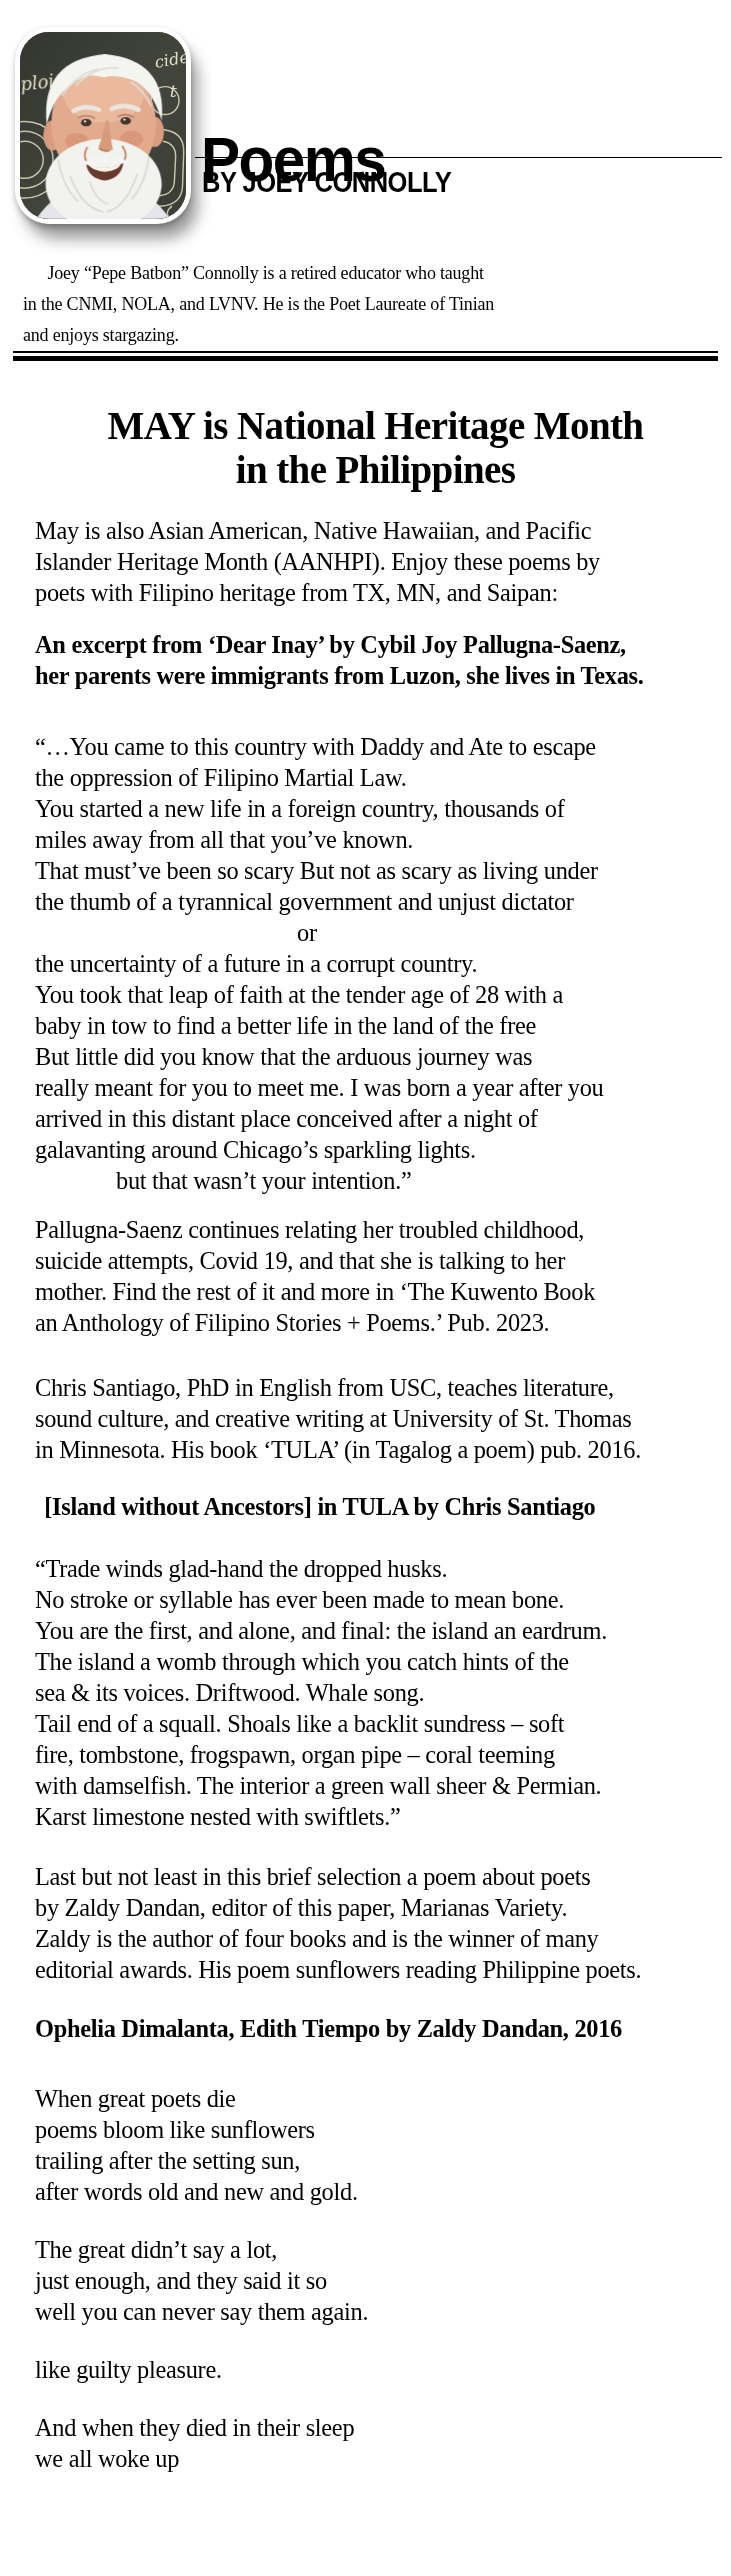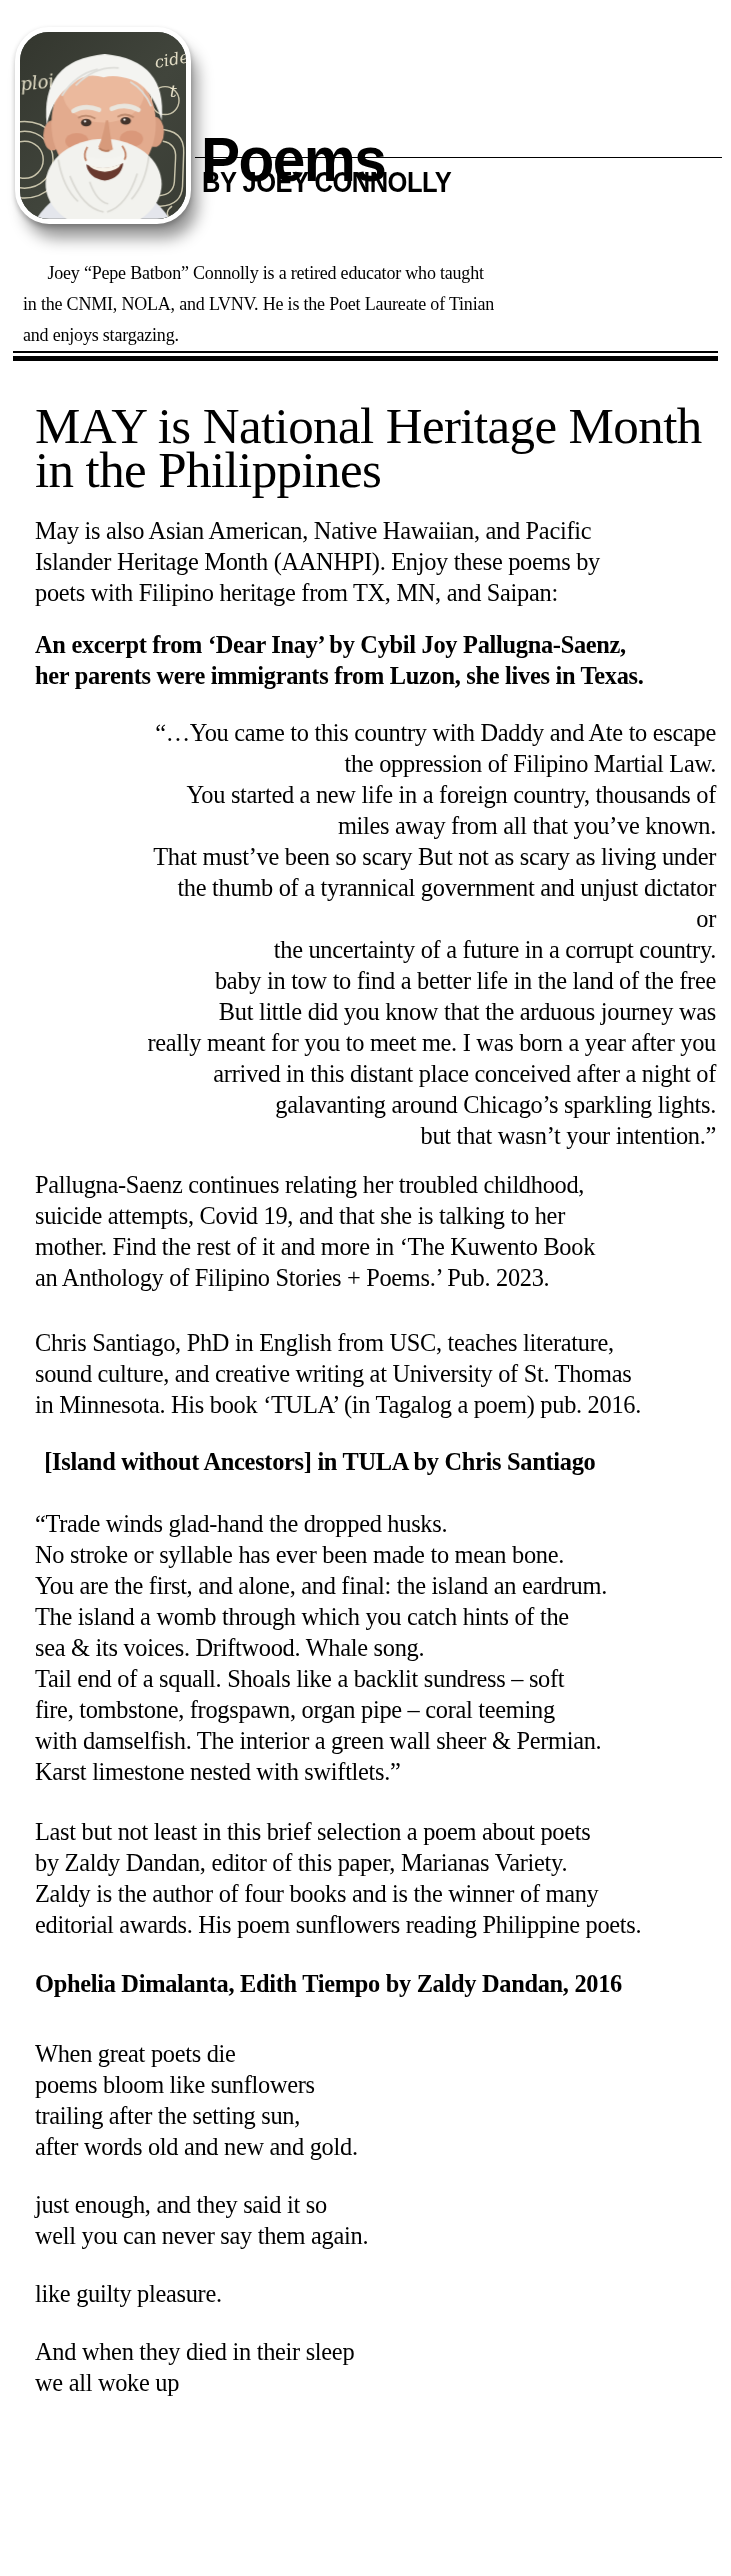--- a/index.html
+++ b/index.html
@@ -78,30 +78,31 @@
   .content {
     margin: 0 15px 0 35px;
     font-size: 24.4px;
     line-height: 31px;
     letter-spacing: -0.3px;
   }
   .content .tline { display: block; white-space: nowrap; }
 
   .headline {
     margin-top: 43px;
-    font-weight: normal;
-    font-size: 51px;
+    text-align: center;
+    font-weight: bold;
+    font-size: 39px;
     line-height: 44px;
     letter-spacing: -0.6px;
   }
 
   .intro    { margin-top: 23px; }
   .subhead  { font-weight: bold; }
   #subhead1 { margin-top: 21px; }
-  .poem1    { margin-top: 26px; text-align: right; }
+  .poem1    { margin-top: 40px; }
   #note1    { margin-top: 18px; }
   #note2    { margin-top: 34px; }
   #subhead2 { margin-top: 26px; padding-left: 9.3px; }
   .poem2    { margin-top: 31px; }
   #note3    { margin-top: 29px; }
   #subhead3 { margin-top: 28px; }
   .poem3    { margin-top: 39px; }
   .stanza + .stanza { margin-top: 27px; }
 
   .pl-or    { padding-left: 262px; }
@@ -228,20 +229,21 @@
 
   <div class="poem1">
     <span class="tline">“…You came to this country with Daddy and Ate to escape</span>
     <span class="tline">the oppression of Filipino Martial Law.</span>
     <span class="tline">You started a new life in a foreign country, thousands of</span>
     <span class="tline">miles away from all that you’ve known.</span>
     <span class="tline">That must’ve been so scary But not as scary as living under</span>
     <span class="tline">the thumb of a tyrannical government and unjust dictator</span>
     <span class="tline pl-or">or</span>
     <span class="tline">the uncertainty of a future in a corrupt country.</span>
+    <span class="tline">You took that leap of faith at the tender age of 28 with a</span>
     <span class="tline">baby in tow to find a better life in the land of the free</span>
     <span class="tline">But little did you know that the arduous journey was</span>
     <span class="tline">really meant for you to meet me. I was born a year after you</span>
     <span class="tline">arrived in this distant place conceived after a night of</span>
     <span class="tline">galavanting around Chicago’s sparkling lights.</span>
     <span class="tline pl-close">but that wasn’t your intention.”</span>
   </div>
 
   <div id="note1">
     <span class="tline">Pallugna-Saenz continues relating her troubled childhood,</span>
@@ -280,20 +282,21 @@
   <div class="subhead" id="subhead3">Ophelia Dimalanta, Edith Tiempo by Zaldy Dandan, 2016</div>
 
   <div class="poem3">
     <div class="stanza">
       <span class="tline">When great poets die</span>
       <span class="tline">poems bloom like sunflowers</span>
       <span class="tline">trailing after the setting sun,</span>
       <span class="tline">after words old and new and gold.</span>
     </div>
     <div class="stanza">
+      <span class="tline">The great didn’t say a lot,</span>
       <span class="tline">just enough, and they said it so</span>
       <span class="tline">well you can never say them again.</span>
     </div>
     <div class="stanza">
       <span class="tline">like guilty pleasure.</span>
     </div>
     <div class="stanza">
       <span class="tline">And when they died in their sleep</span>
       <span class="tline">we all woke up</span>
     </div>

